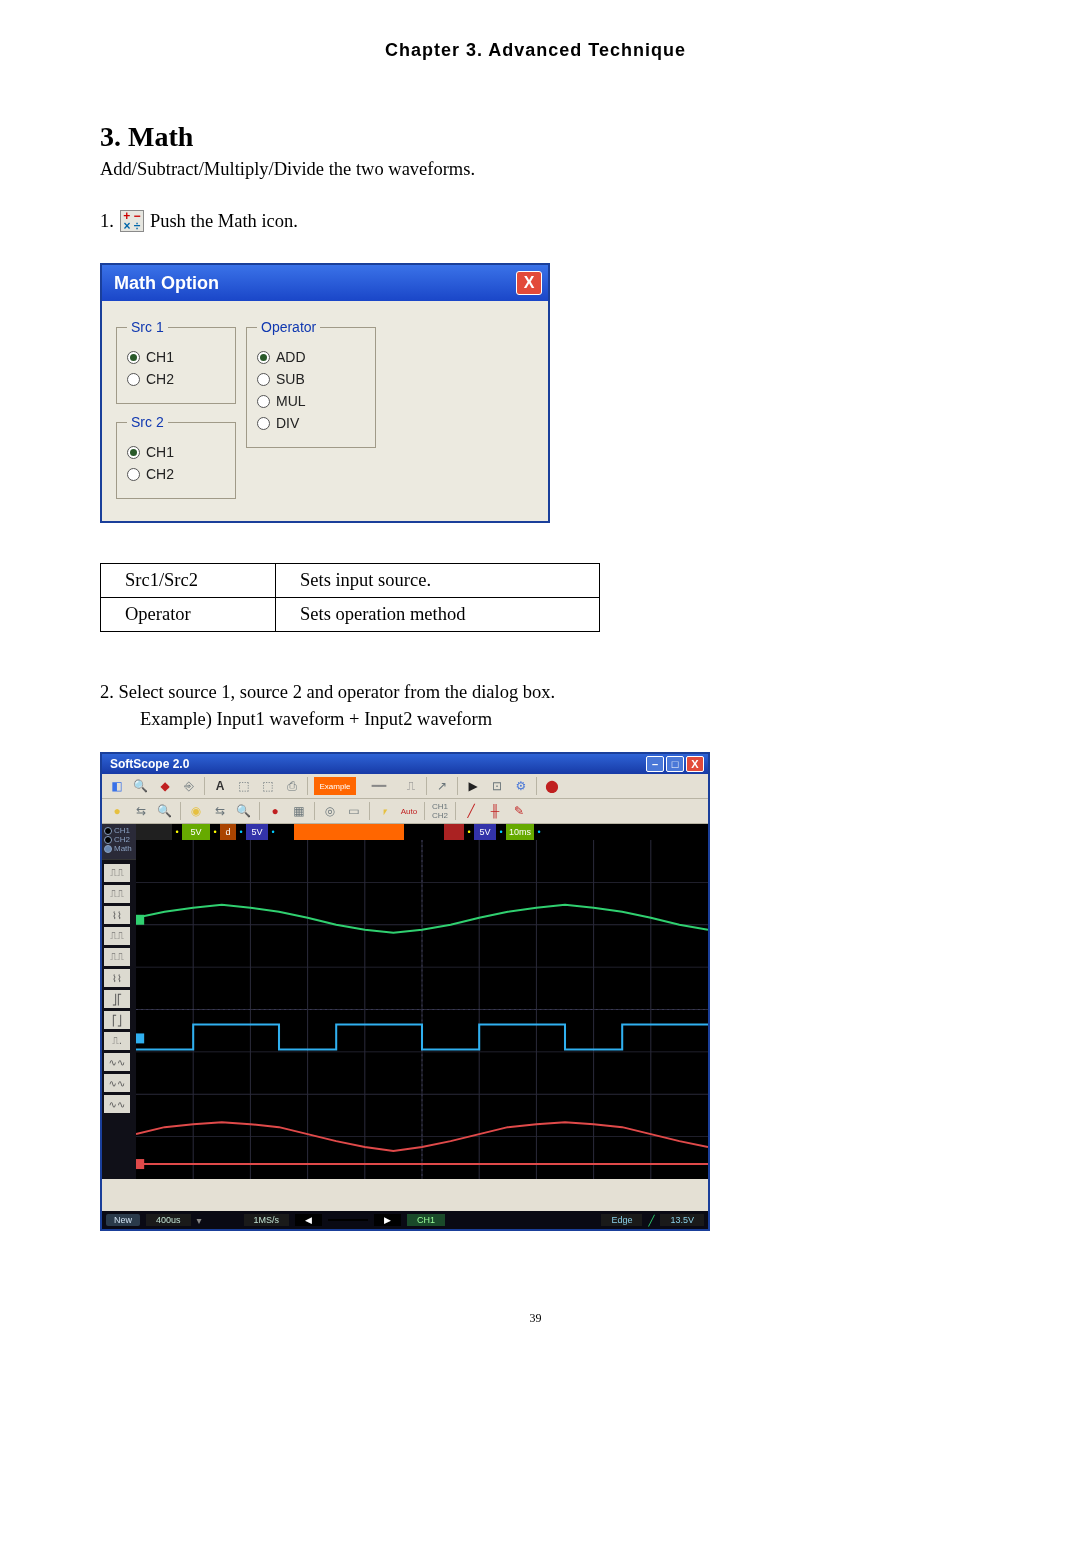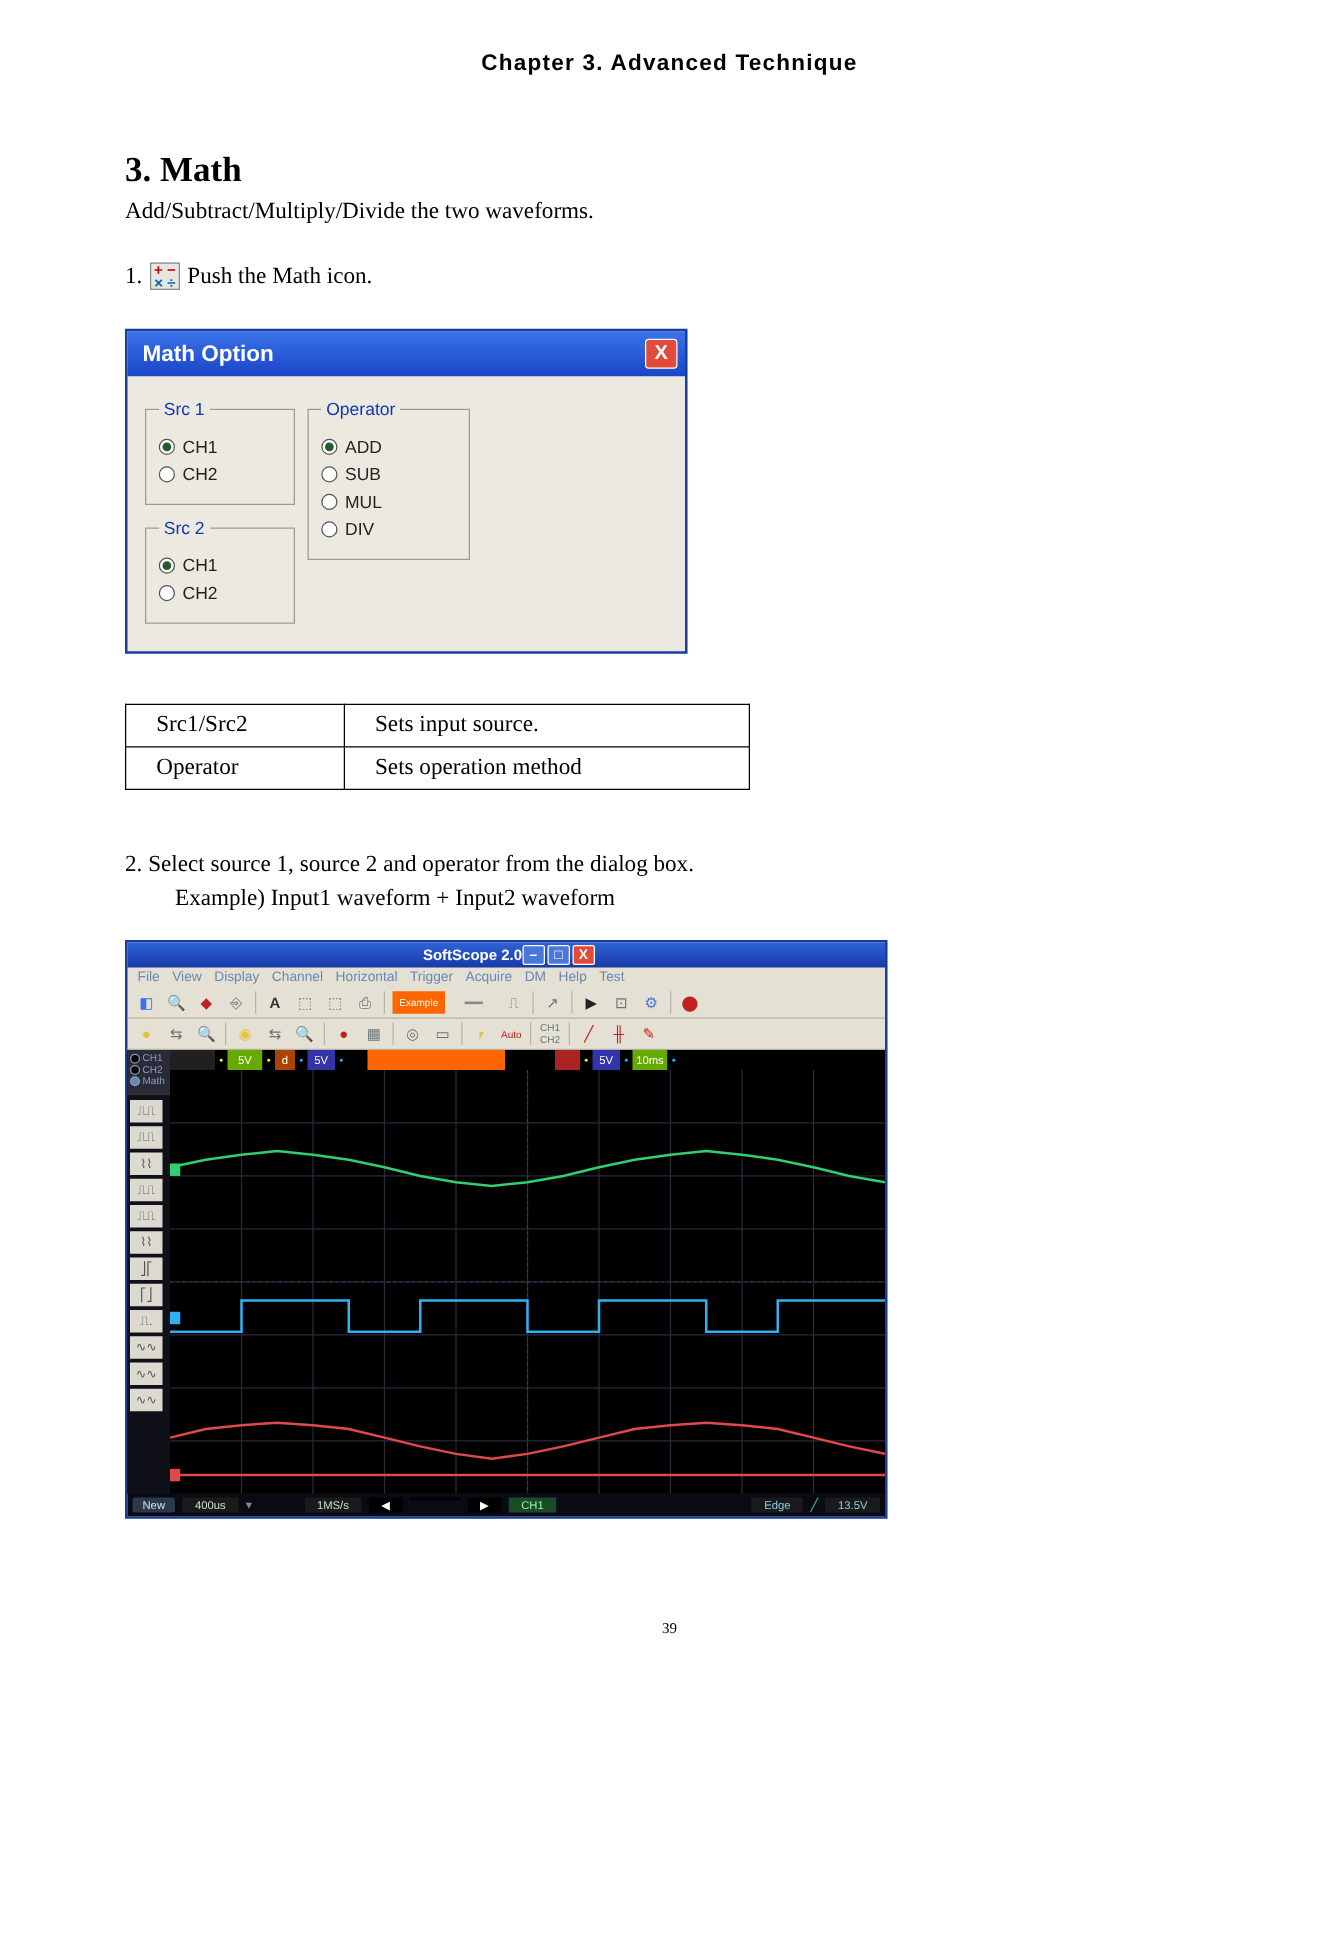--- a/index.html
+++ b/index.html
@@ -145,21 +145,21 @@
     border: 2px solid #1a3f9a;
     background: #e4e0d4;
     font-family: Tahoma, sans-serif;
     font-size: 11px;
     color: #5a7aa8;
   }
   .app .tb {
     background: linear-gradient(to bottom, #2e63d6, #173aa6);
     color: #fff;
     padding: 2px 4px 2px 8px;
-    display:flex; justify-content:center; align-items:center;
+    display:flex; justify-content:space-between; align-items:center;
     font-size: 12px; font-weight:bold;
   }
   .tb-right { display:flex; gap:2px; }
   .tb-btn { width:18px; height:16px; background:#4a78d8; border:1px solid #fff; border-radius:2px; display:flex;align-items:center;justify-content:center;font-size:11px;color:#fff;}
   .tb-btn.close { background:#e24a3a; }
   .menu {
     padding: 2px 8px;
     display:flex; gap:10px;
     color: #6a88b0;
     font-size: 11px;
@@ -192,23 +192,24 @@
   }
   .canvas-wrap { flex:1; position:relative; }
   .top-chips {
     display:flex; gap:0; height:16px; background:#000;
   }
   .chip { height:16px; font-size:9px; color:#fff; display:flex;align-items:center;justify-content:center; }
   svg.plot { width:100%; height: calc(100% - 16px); display:block; background:#000; }
 
   .app-status {
     background:#0a0a14;
-    display:flex; align-items:flex-start; gap:6px;
+    display:flex; align-items:center; gap:6px;
     padding: 3px 4px;
     font-size: 10px;
+    margin-top: 32px;
   }
   .stat-pill { background:#2a3a4a; color:#cfe0f0; padding:1px 8px; border-radius:2px; font-size:9px;}
   .stat-dark { background:#1a1a1a; color:#c0e0d0; padding:1px 10px; font-size:9px;}
   .footer { background:#e4e0d4; height:18px; display:flex; justify-content:flex-end; padding:2px 4px;}
   .footer .label { background:#4a78d8; color:#fff; font-size:9px; padding:1px 8px; border-radius:2px;}
 
   .page-num {
     text-align:center;
     font-size:12px;
     margin-top: 80px;
@@ -302,32 +303,20 @@
 <div class="example-line">Example) Input1 waveform + Input2 waveform</div>
 
 <div class="app">
   <div class="tb">
     <span>SoftScope 2.0</span>
     <div class="tb-right">
       <div class="tb-btn">–</div>
       <div class="tb-btn">□</div>
       <div class="tb-btn close">X</div>
     </div>
-  </div>
-  <div class="menu">
-    <span>File</span>
-    <span>View</span>
-    <span>Display</span>
-    <span>Channel</span>
-    <span>Horizontal</span>
-    <span>Trigger</span>
-    <span>Acquire</span>
-    <span>DM</span>
-    <span>Help</span>
-    <span>Test</span>
   </div>
 
   <div class="toolbar">
     <span class="tool" style="color:#3a72e8">◧</span>
     <span class="tool">🔍</span>
     <span class="tool" style="color:#c02020">◆</span>
     <span class="tool">⎆</span>
     <span class="sep"></span>
     <span class="tool" style="font-weight:bold;color:#333">A</span>
     <span class="tool">⬚</span>

